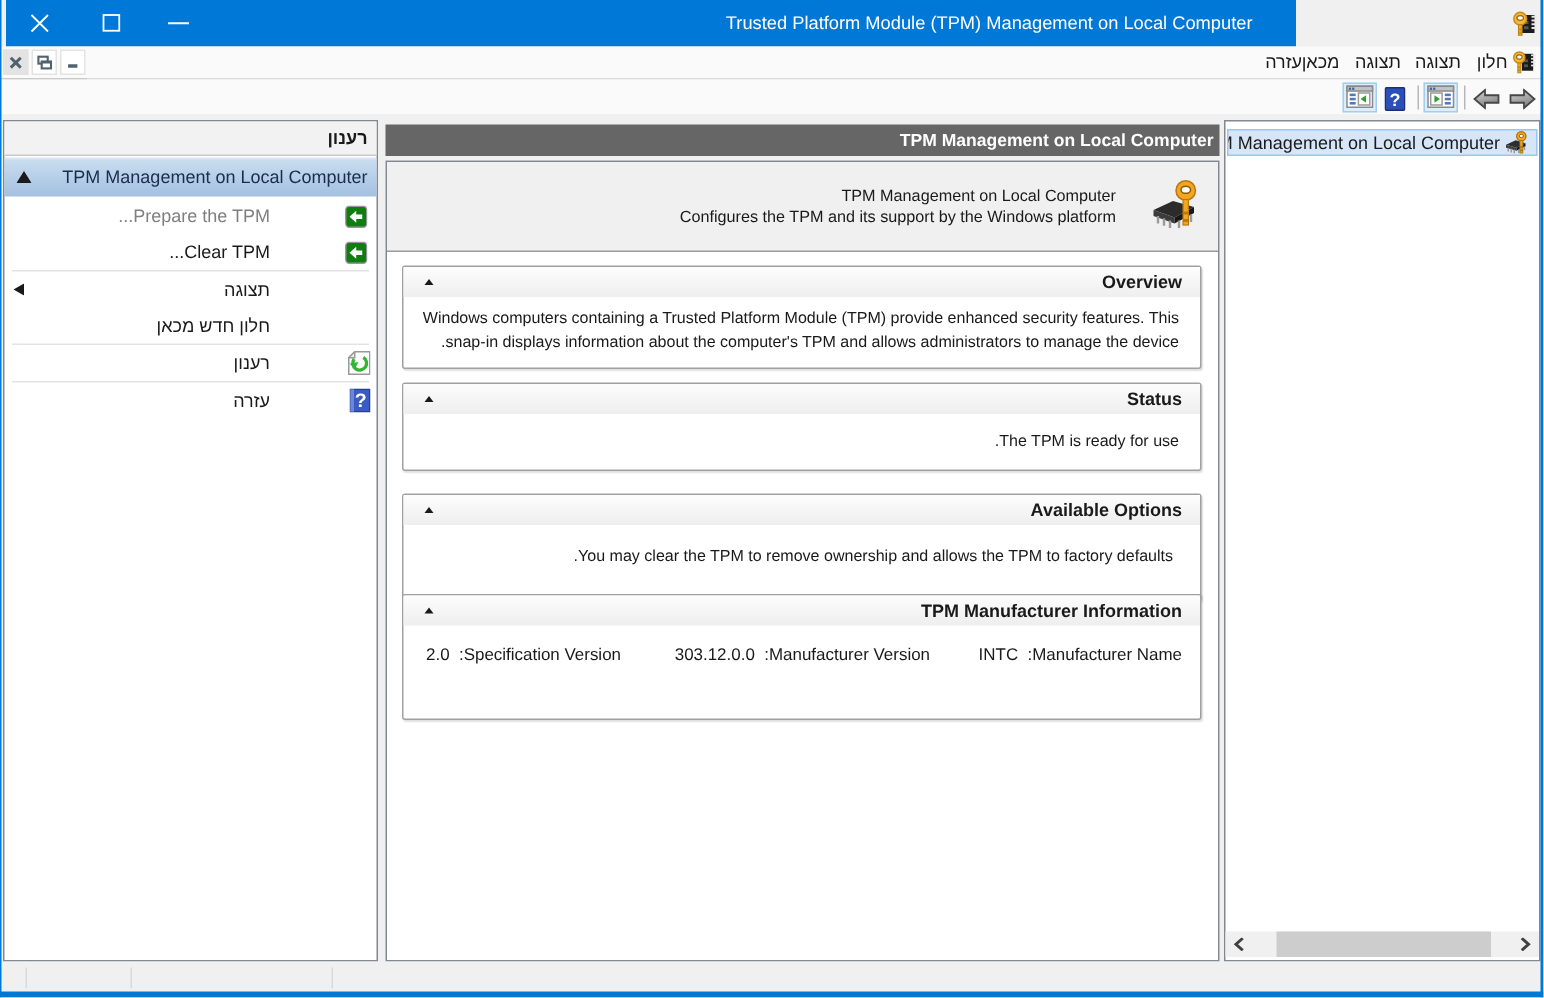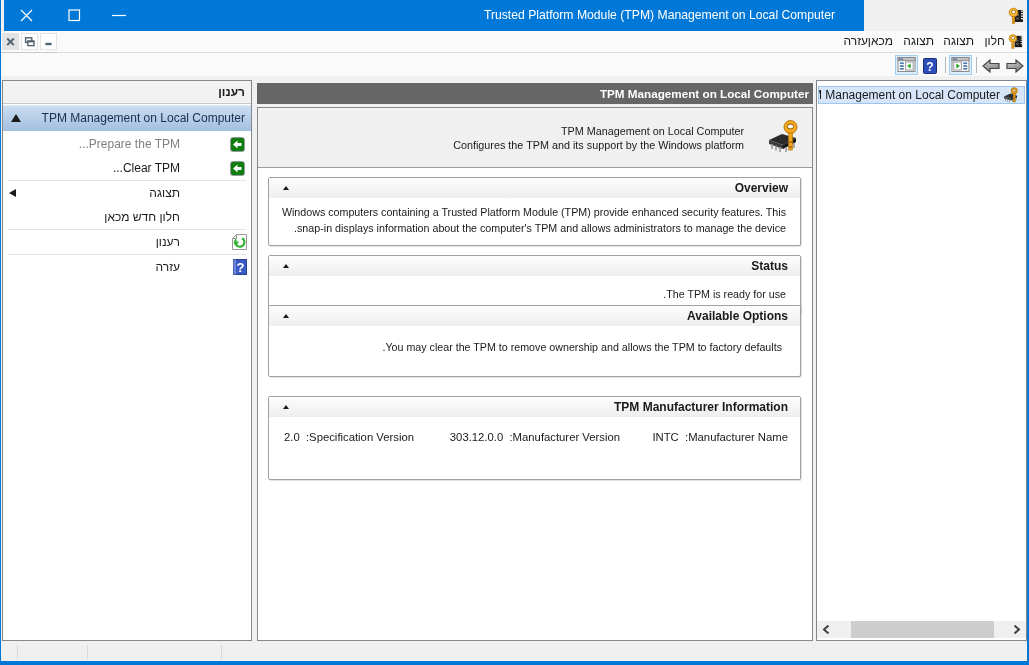--- a/index.html
+++ b/index.html
@@ -240,21 +240,21 @@
     </div>
 
     <div class="sect" style="top:69px; height:69px;">
       <div class="sect-head">Overview<span class="sect-tri"></span></div>
       <div class="sect-body" style="top:27px; text-align:right; padding-right:14px; line-height:15.8px; white-space:nowrap;">
         Windows computers containing a Trusted Platform Module (TPM) provide enhanced security features. This<br>
         .snap-in displays information about the computer's TPM and allows administrators to manage the device
       </div>
     </div>
 
-    <div class="sect" style="top:197px; height:72px;">
+    <div class="sect" style="top:221px; height:72px;">
       <div class="sect-head">Available Options<span class="sect-tri"></span></div>
       <div class="sect-body" style="top:35px; text-align:right; padding-right:18px;">.You may clear the TPM to remove ownership and allows the TPM to factory defaults</div>
     </div>
 
     <div class="sect" style="top:288px; height:84px;">
       <div class="sect-head">TPM Manufacturer Information<span class="sect-tri"></span></div>
       <div class="sect-body" style="top:34px; font-size:11.3px;">
         <span class="abs" style="right:12px;">INTC&nbsp;&nbsp;:Manufacturer Name</span>
         <span class="abs" style="right:180px;text-align:right;">303.12.0.0&nbsp;&nbsp;:Manufacturer Version</span>
         <span class="abs" style="right:386px;">2.0&nbsp;&nbsp;:Specification Version</span>

